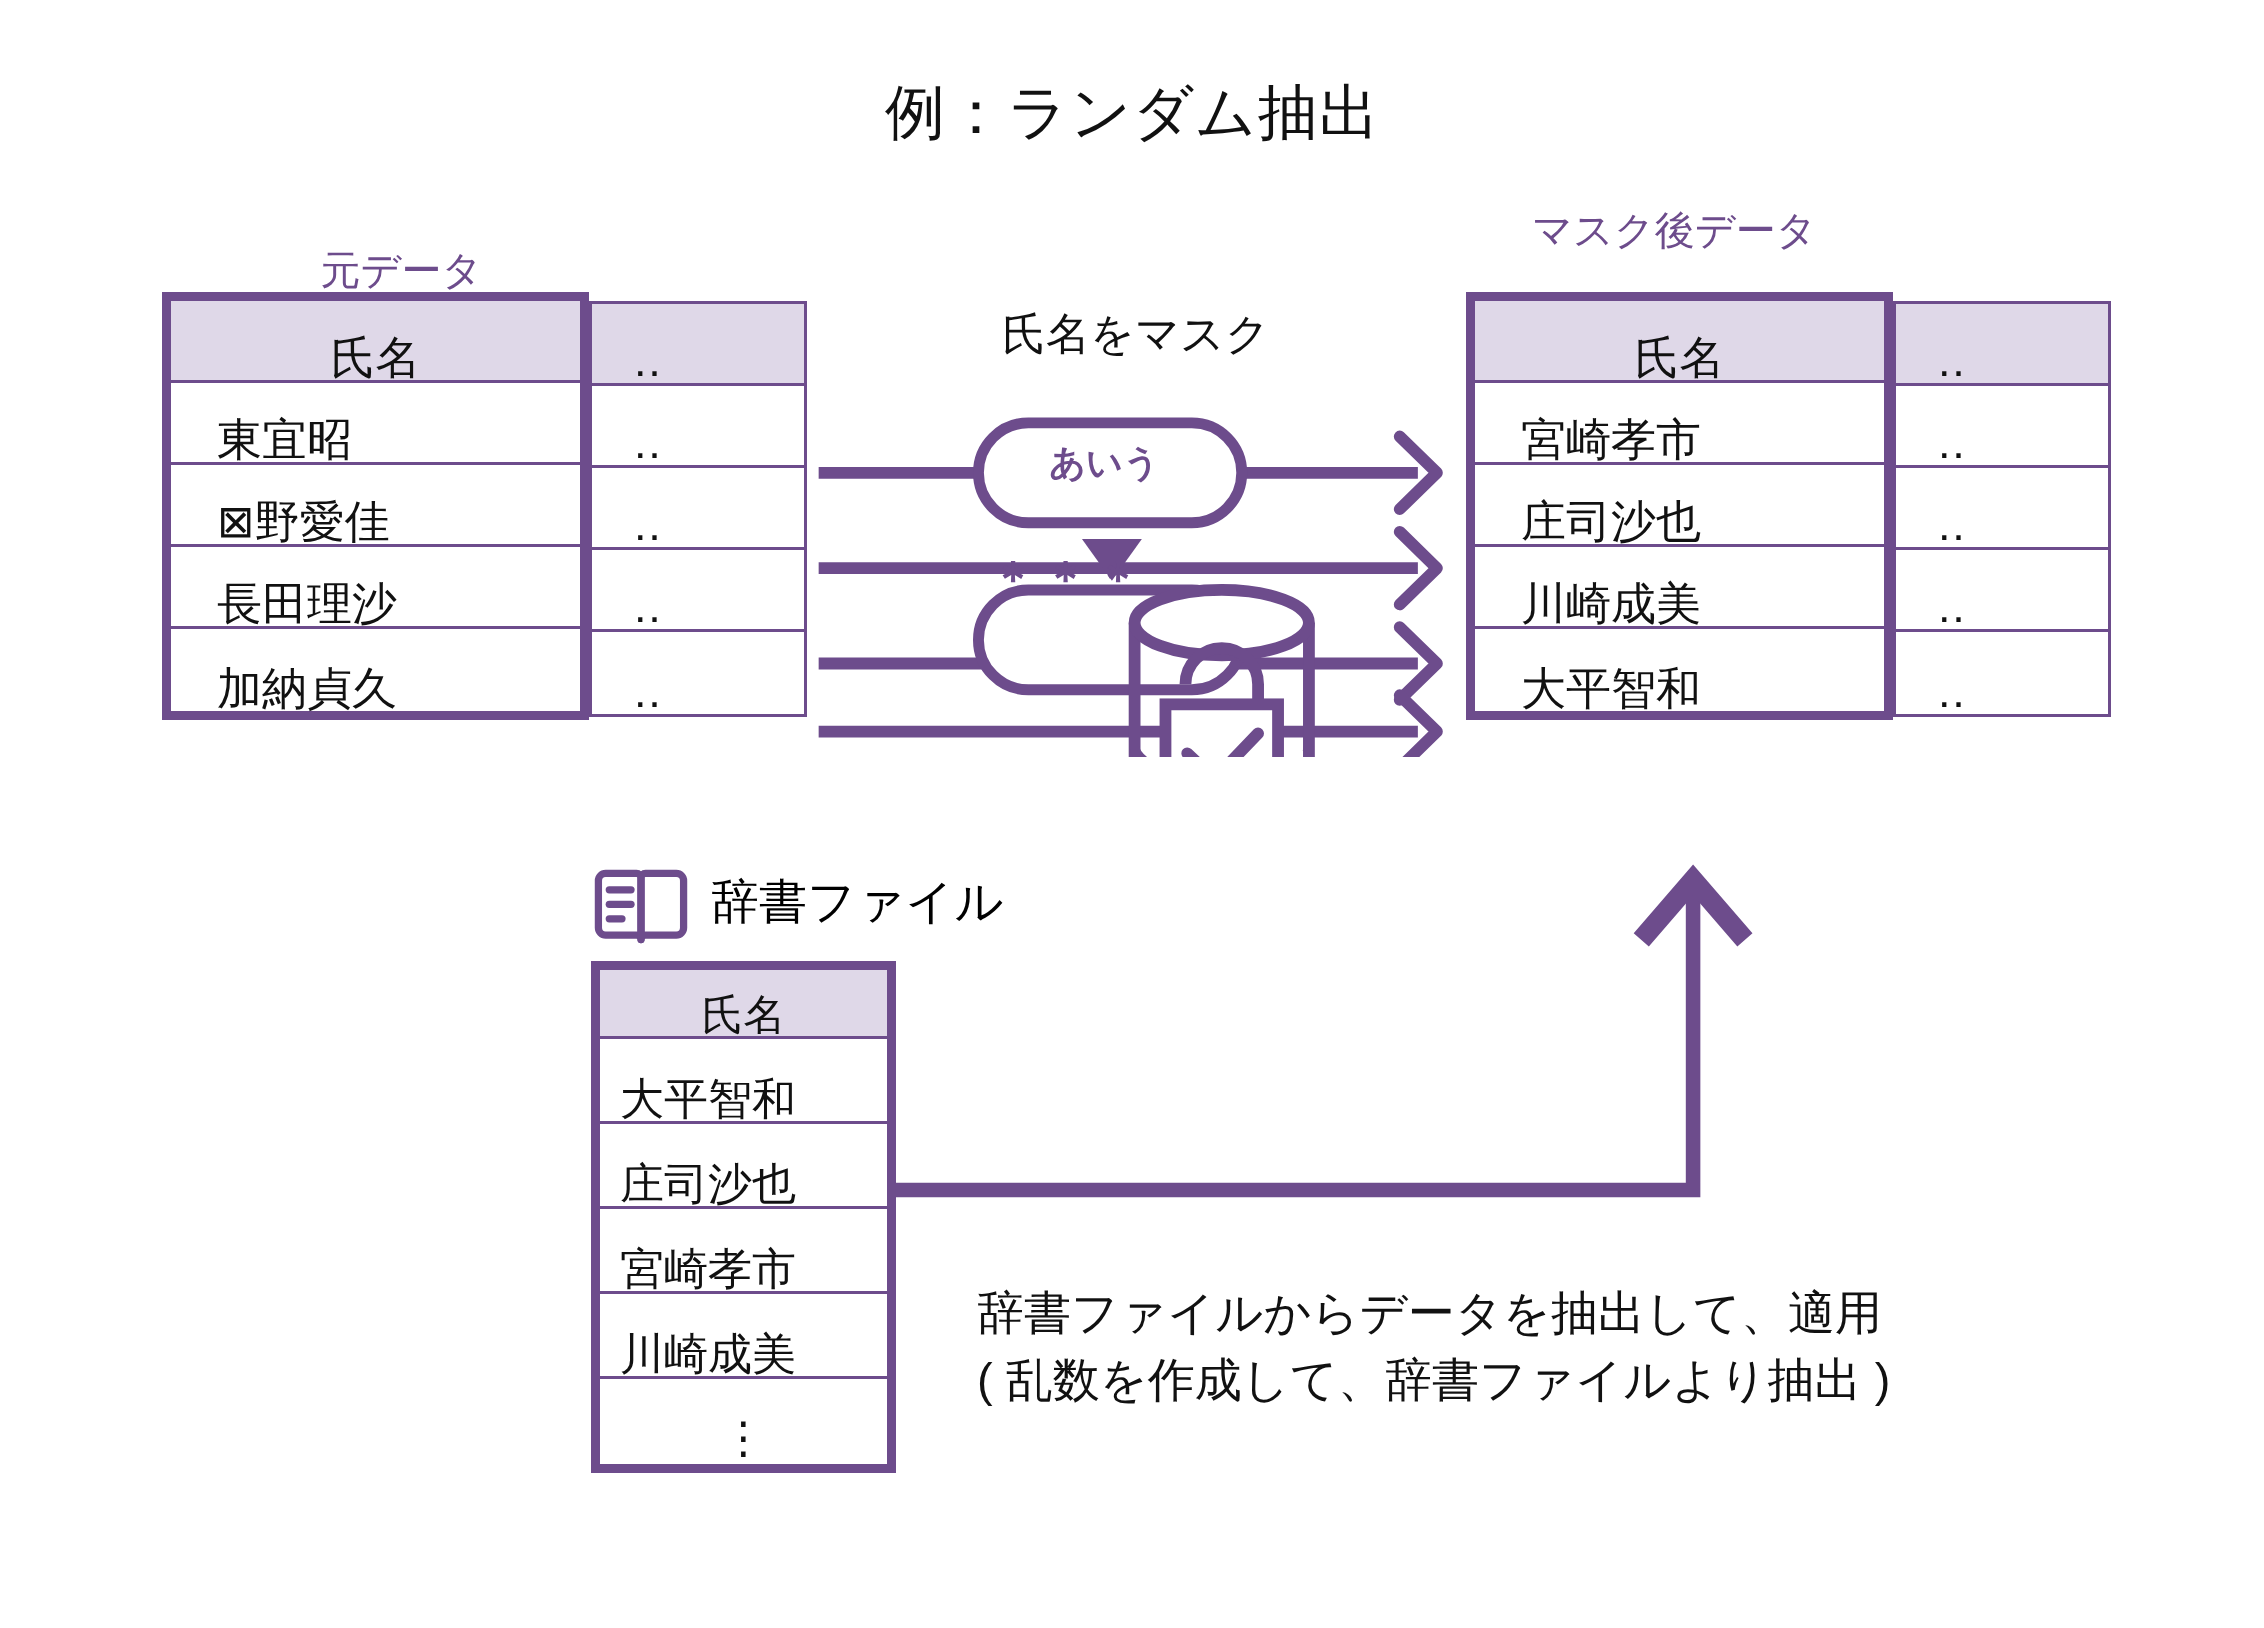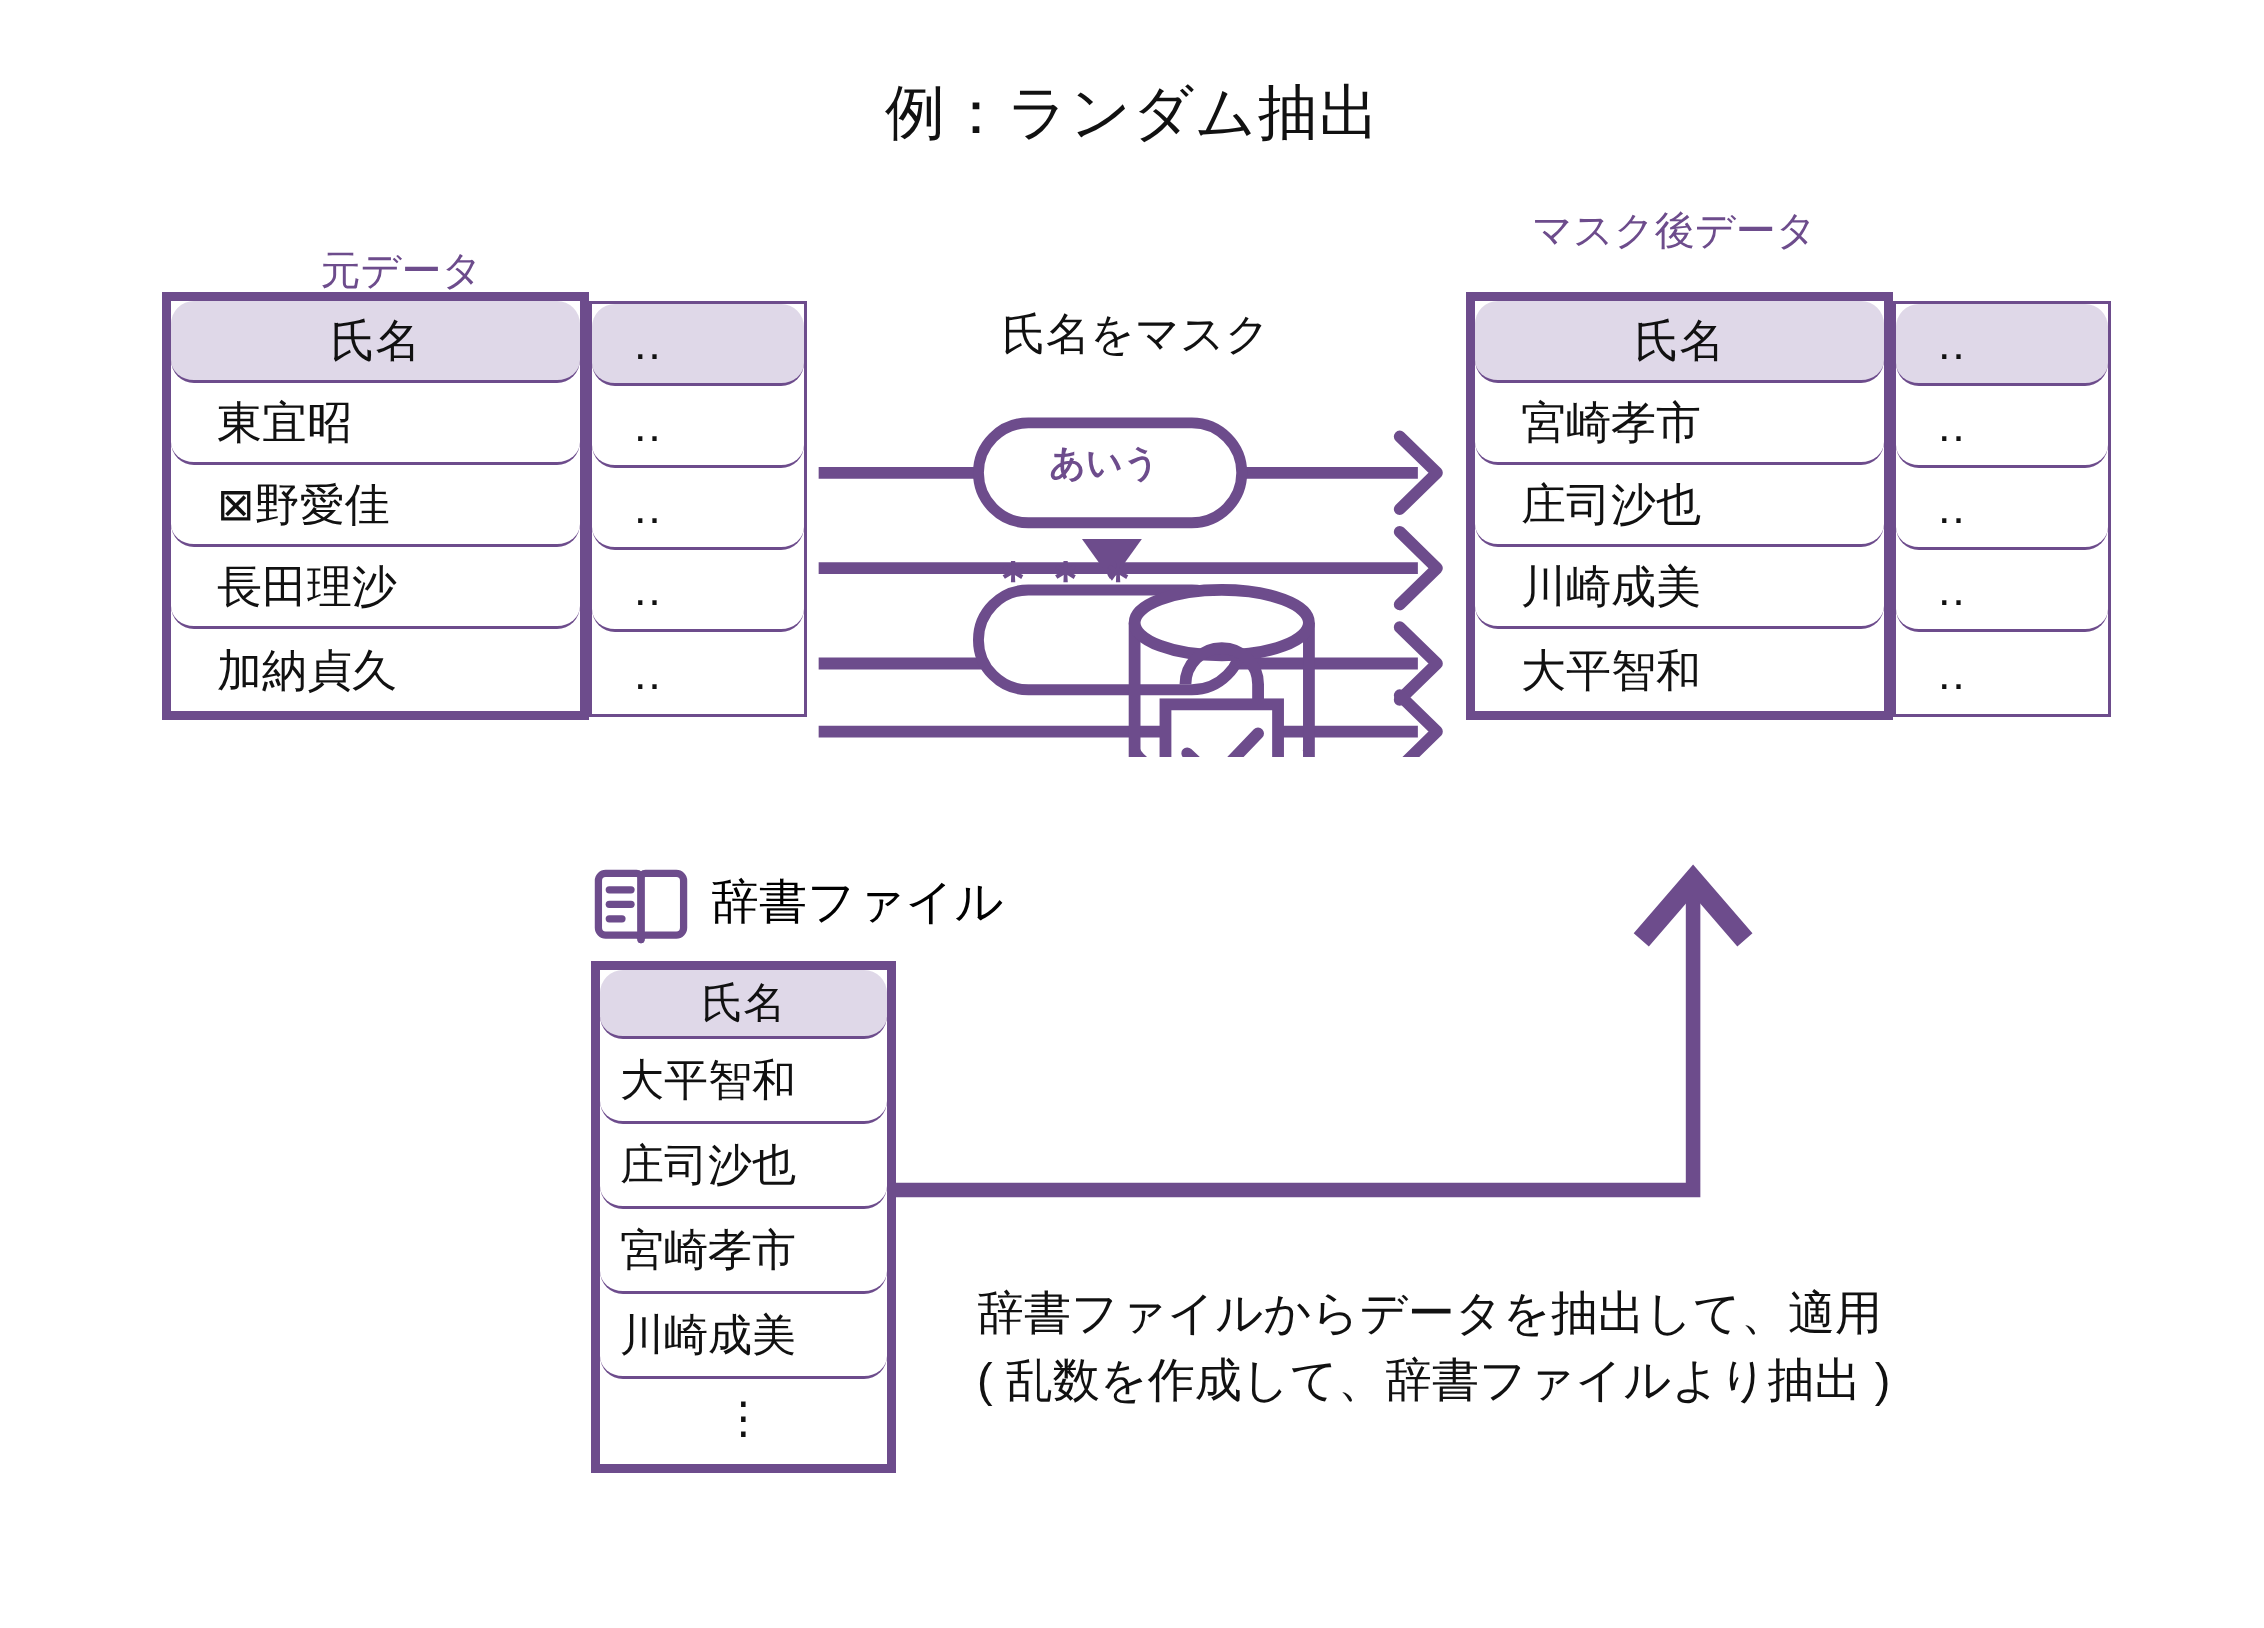--- a/index.html
+++ b/index.html
@@ -63,24 +63,23 @@
   .tbl .col-aux {
     position: absolute;
     top: 9px;
     border: 3.6px solid #6D4C8C;
     box-sizing: border-box;
     background: #ffffff;
   }
   .cellrow {
     box-sizing: border-box;
     display: flex;
-    align-items: center;
+    align-items: flex-end;
     border-bottom: 3.6px solid #6D4C8C;
     background: #ffffff;
-    border-radius: 23px;
   }
   .cellrow:last-child { border-bottom: none; }
   .cellrow.head {
     background: #DFD8E8;
     justify-content: center;
   }
   .cellrow .txt {
     font-size: 45px;
     line-height: 1;
     color: #111111;

